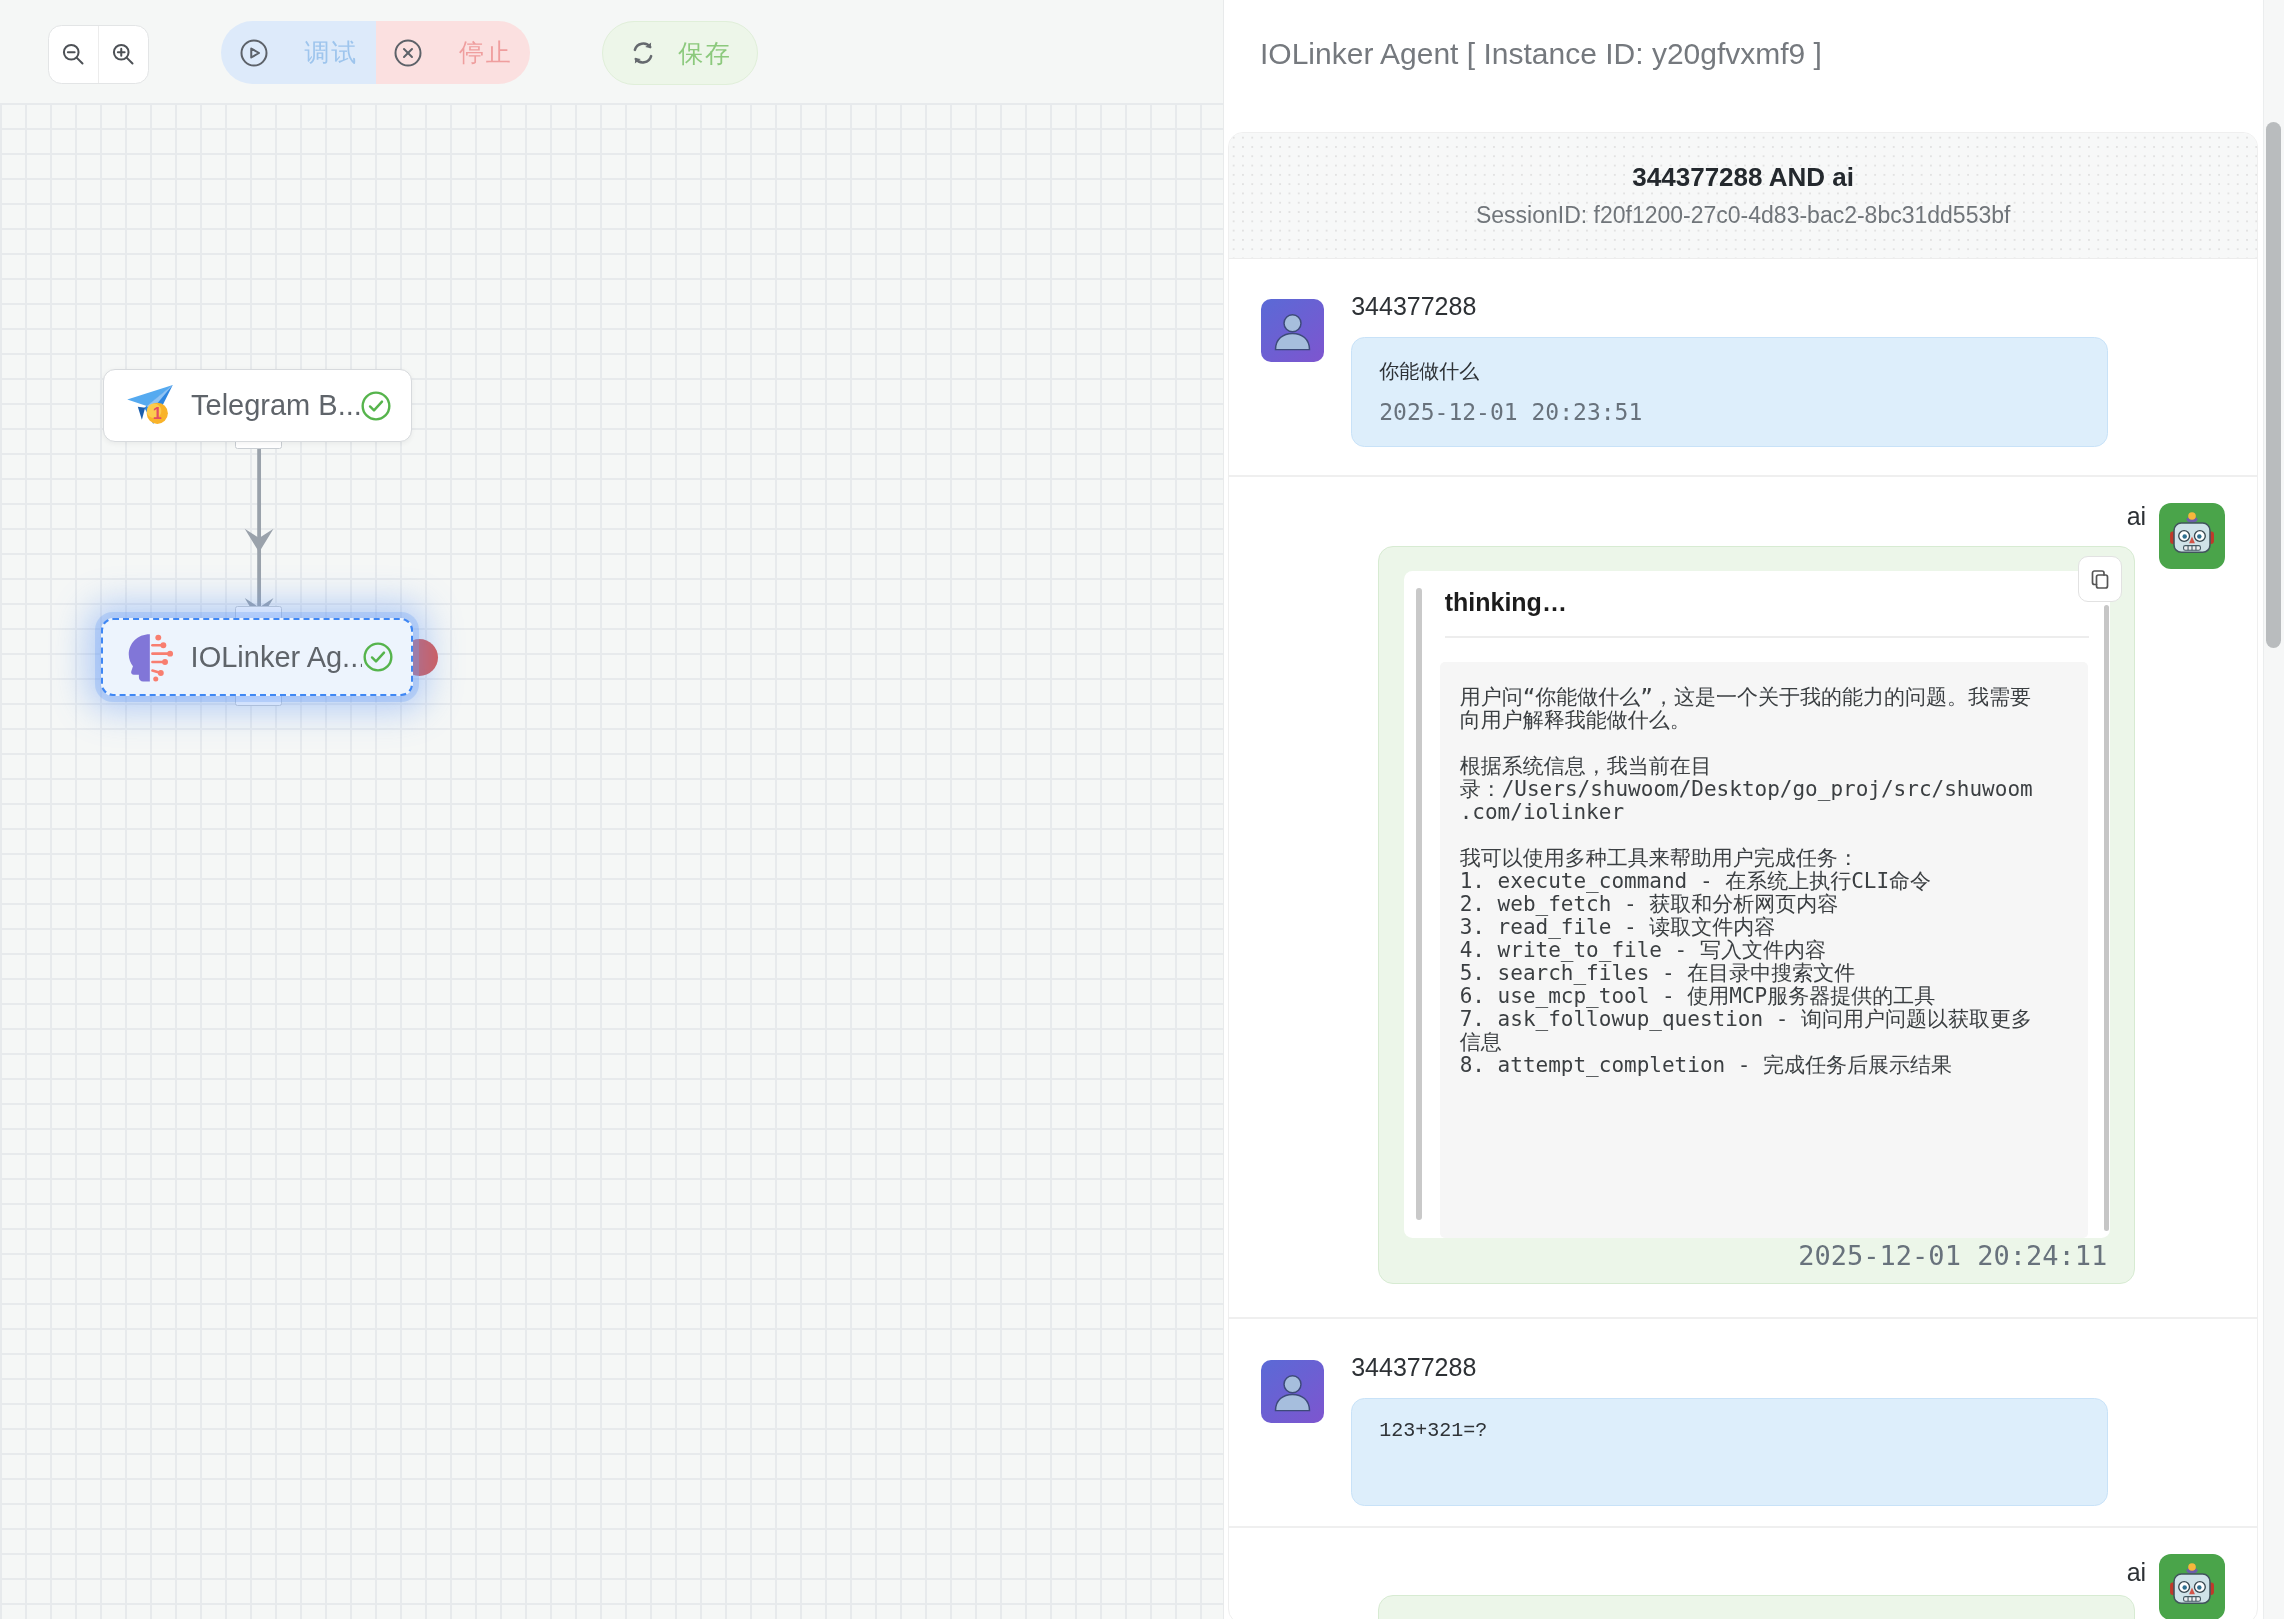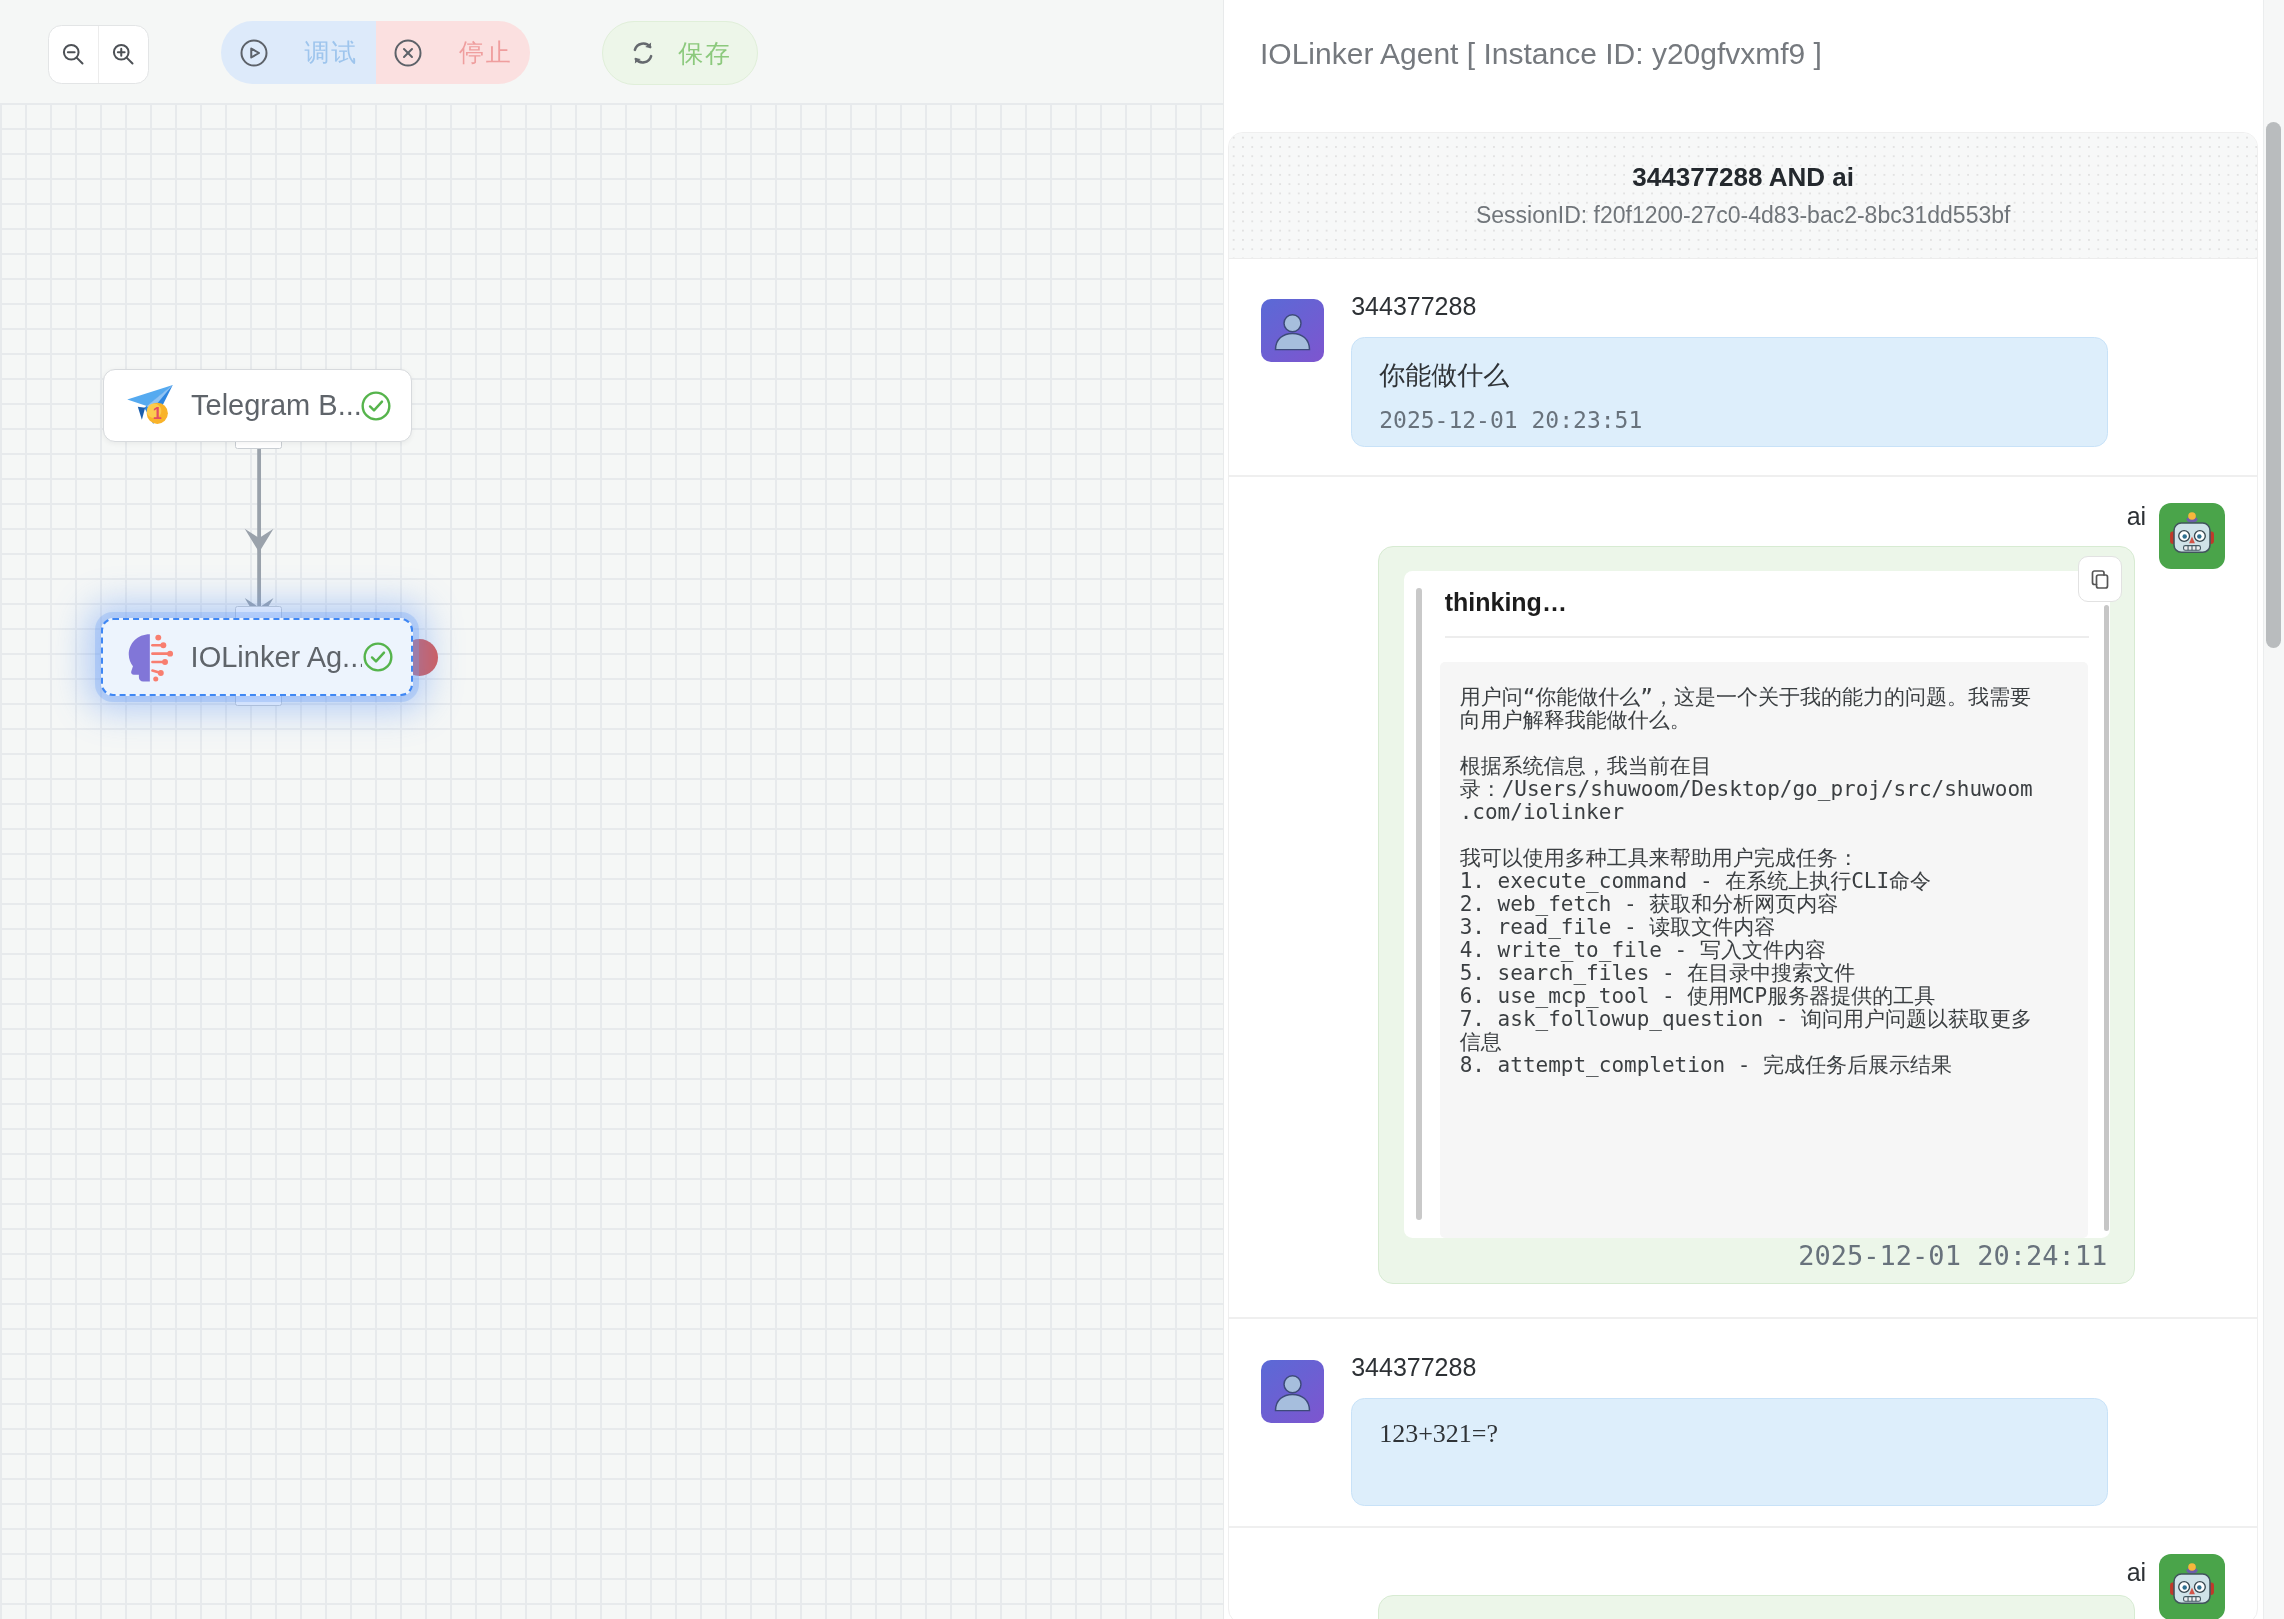--- a/index.html
+++ b/index.html
@@ -59,21 +59,21 @@
   .divider{left:0;width:1030px;height:1.7px;background:#efefef;}
   .avatar-user{width:63px;height:63px;border-radius:10px;
     background:linear-gradient(140deg,#5a6ad6 0%,#7e55cf 100%);
     display:flex;align-items:center;justify-content:center;overflow:hidden;}
   .avatar-ai{width:66px;height:66px;border-radius:12px;background:#4aa44a;
     display:flex;align-items:center;justify-content:center;overflow:hidden;}
   .msg-name{font-size:25px;color:#2d3135;font-weight:500;}
   .ai-name{font-size:25px;color:#2d3135;text-align:right;width:114px;}
   .bubble-user{width:757px;background:#ddeefb;border:1.7px solid #c8e2f8;
     border-radius:13.5px;box-sizing:border-box;padding:20px 27px;}
-  .bubble-text{font-size:26px;color:#2f3337;font-family:Liberation Serif, serif;}
+  .bubble-text{font-size:20px;color:#2f3337;font-family:Liberation Mono, monospace;}
   .bubble-time{font-size:23px;color:#68727c;font-family:"DejaVu Sans Mono",monospace;
     margin-top:13.5px;}
   .bubble-ai{width:757px;background:#ecf6e9;border:1.7px solid #d7ebd2;
     border-radius:15px;box-sizing:border-box;}
   .thinkbox{left:24.5px;top:24px;width:706px;background:#fff;border-radius:8.5px;
     overflow:hidden;}
   .think-leftbar{left:12px;top:17px;width:6px;background:#c9c9c9;border-radius:3.4px;}
   .think-title{left:41px;top:17px;font-size:25px;font-weight:bold;color:#1c1c1c;}
   .think-divider{left:41px;top:65px;width:644px;height:1.7px;background:#ededed;}
   .think-gray{left:36px;top:91px;width:648px;background:#f6f6f6;border-radius:5px;

